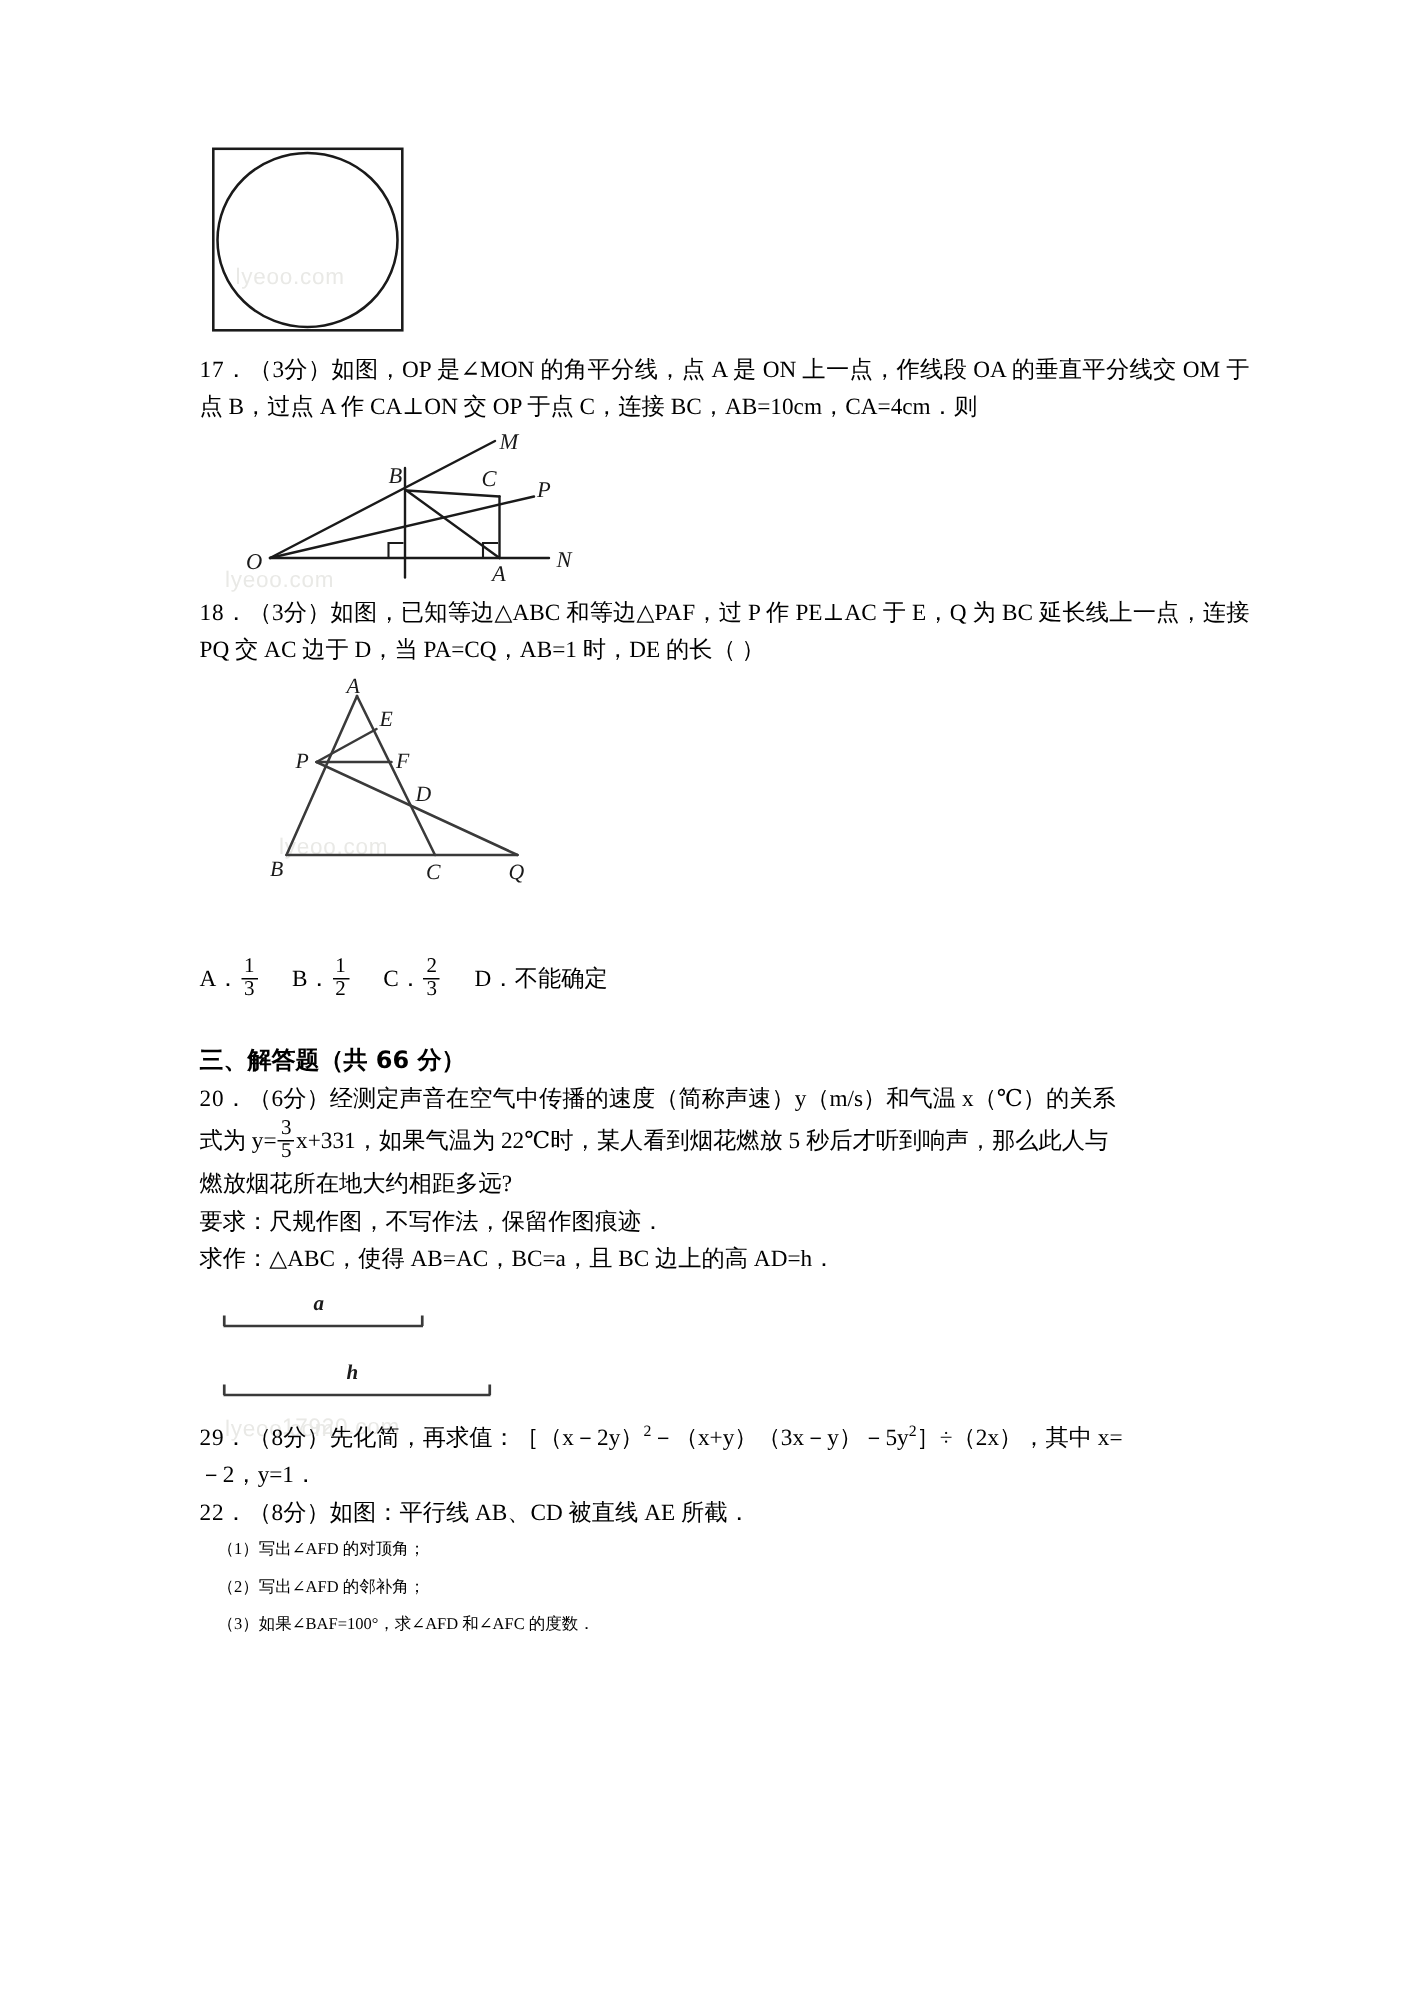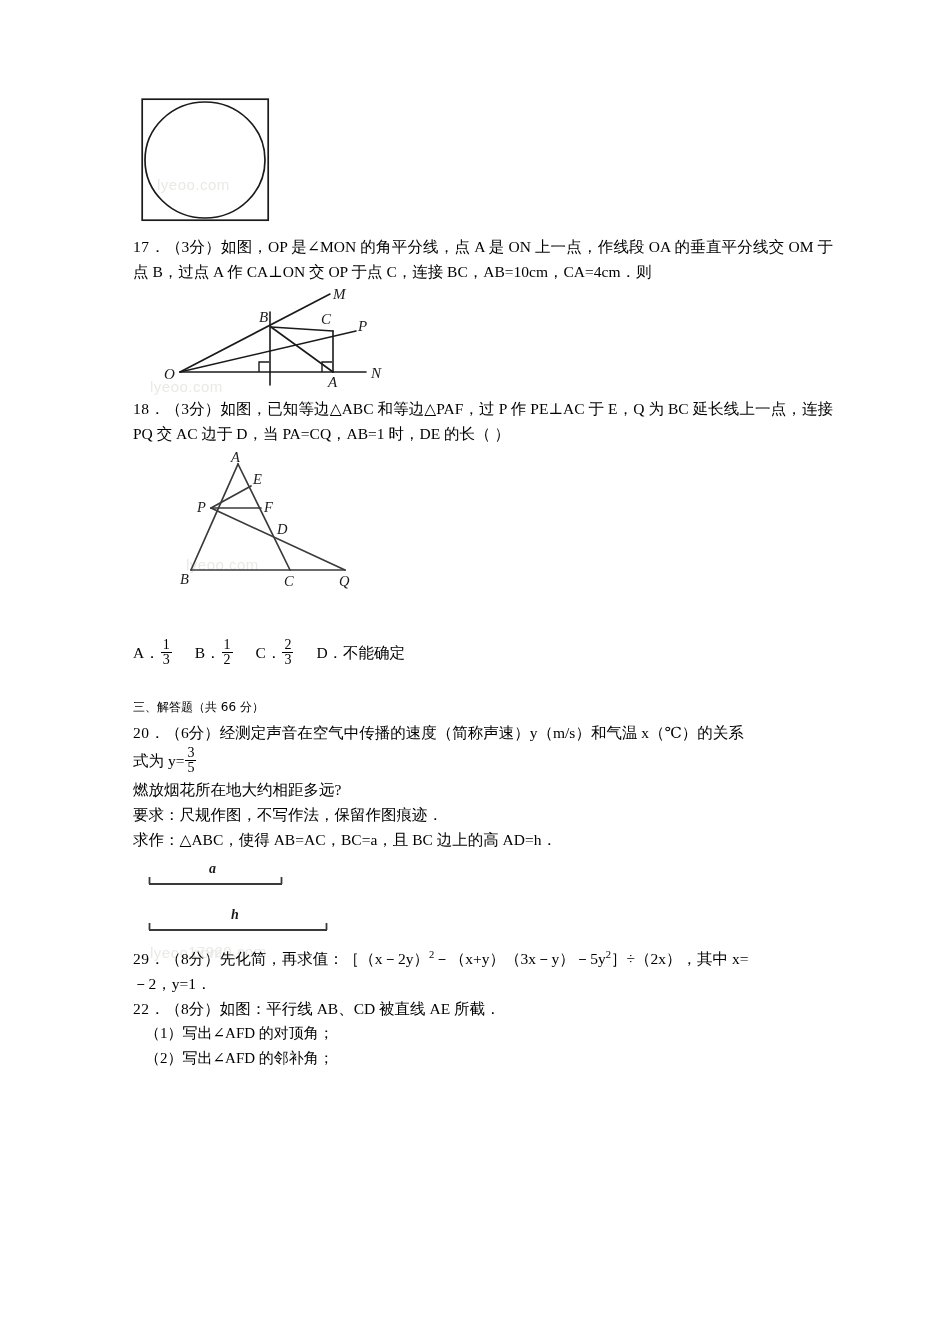--- a/index.html
+++ b/index.html
@@ -33,28 +33,28 @@
   .q {
     font-size: 15.5px;
     line-height: 25px;
     text-align: justify;
     margin: 0;
   }
   .qnum {
     letter-spacing: 0.5px;
   }
   .sub-item {
-    font-size: 15px;
+    font-size: 11px;
     line-height: 25px;
     margin: 0;
     padding-left: 12px;
   }
   .section-head {
-    font-weight: normal;
-    font-size: 12px;
+    font-weight: bold;
+    font-size: 16px;
     line-height: 26px;
     margin: 0;
     font-family: "DejaVu Sans", "Liberation Sans", sans-serif;
   }
   .spacer-lg { height: 24px; }
   .spacer-md { height: 12px; }
   .spacer-sm { height: 6px; }
 
   
   .frac {
@@ -221,21 +221,21 @@
     </p>
 
     <div class="spacer-lg"></div>
 
     <p class="section-head">三、解答题（共 66 分）</p>
 
     <p class="q">
       <span class="qnum">20．</span><span>（6分）</span><span>经测定声音在空气中传播的速度（简称声速）y（m/s）和气温 x（℃）的关系</span>
     </p>
     <p class="q" style="line-height:32px;">
-      <span>式为 y=</span><span class="frac"><span class="num">3</span><span class="den">5</span></span>
+      <span>式为 y=</span><span class="frac"><span class="num">3</span><span class="den">5</span></span><span>x+331，如果气温为 22℃时，某人看到烟花燃放 5 秒后才听到响声，那么此人与</span>
     </p>
     <p class="q">燃放烟花所在地大约相距多远?</p>
 
     <p class="q">要求：尺规作图，不写作法，保留作图痕迹．</p>
     <p class="q">求作：△ABC，使得 AB=AC，BC=a，且 BC 边上的高 AD=h．</p>
 
     <div class="fig fig-seg">
       <svg width="200" height="32" viewBox="0 0 200 32">
         <g stroke="#3a3a3a" stroke-width="1.8" stroke-linecap="butt" fill="none">
           <line x1="2" y1="26" x2="135" y2="26"></line>
@@ -262,15 +262,16 @@
     <p class="q">
       <span class="qnum">29．</span><span>（8分）</span><span>先化简，再求值：［（x－2y）</span><sup>2</sup><span>－（x+y）（3x－y）－5y</span><sup>2</sup><span>］÷（2x），其中 x=</span>
     </p>
     <p class="q">－2，y=1．</p>
 
     <p class="q">
       <span class="qnum">22．</span><span>（8分）</span><span>如图：平行线 AB、CD 被直线 AE 所截．</span>
     </p>
     <p class="sub-item">（1）写出∠AFD 的对顶角；</p>
     <p class="sub-item">（2）写出∠AFD 的邻补角；</p>
+    <p class="sub-item">（3）如果∠BAF=100°，求∠AFD 和∠AFC 的度数．</p>
 
   </div>
 </div>
 
 </body></html>

